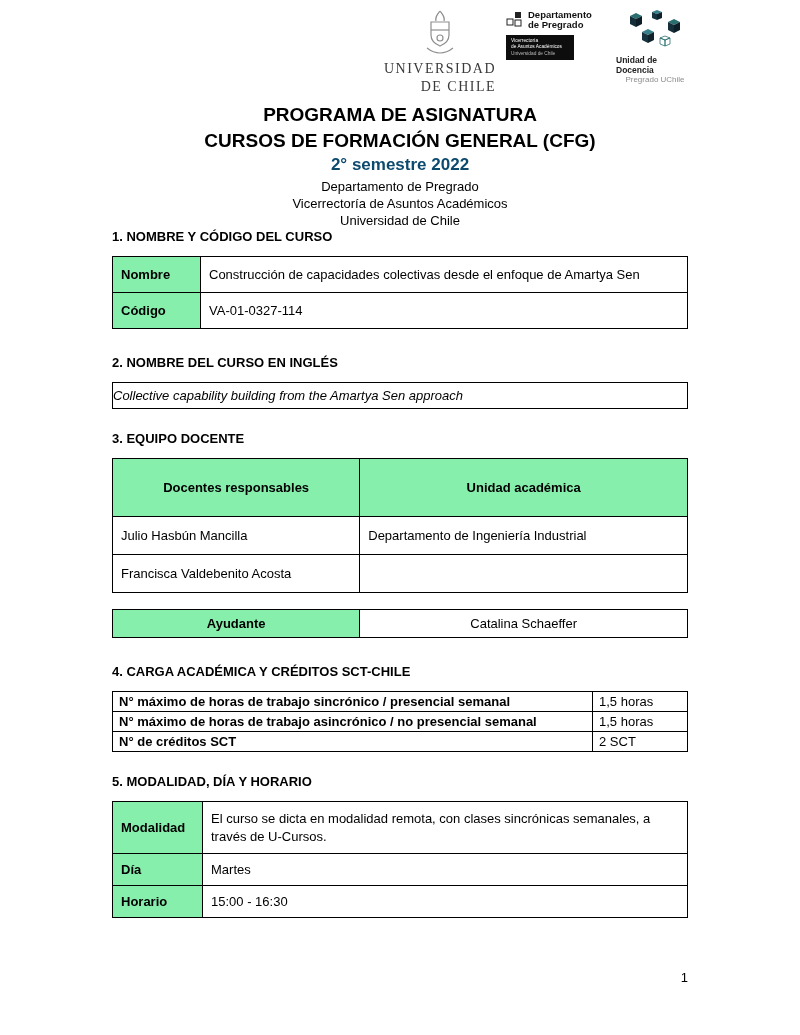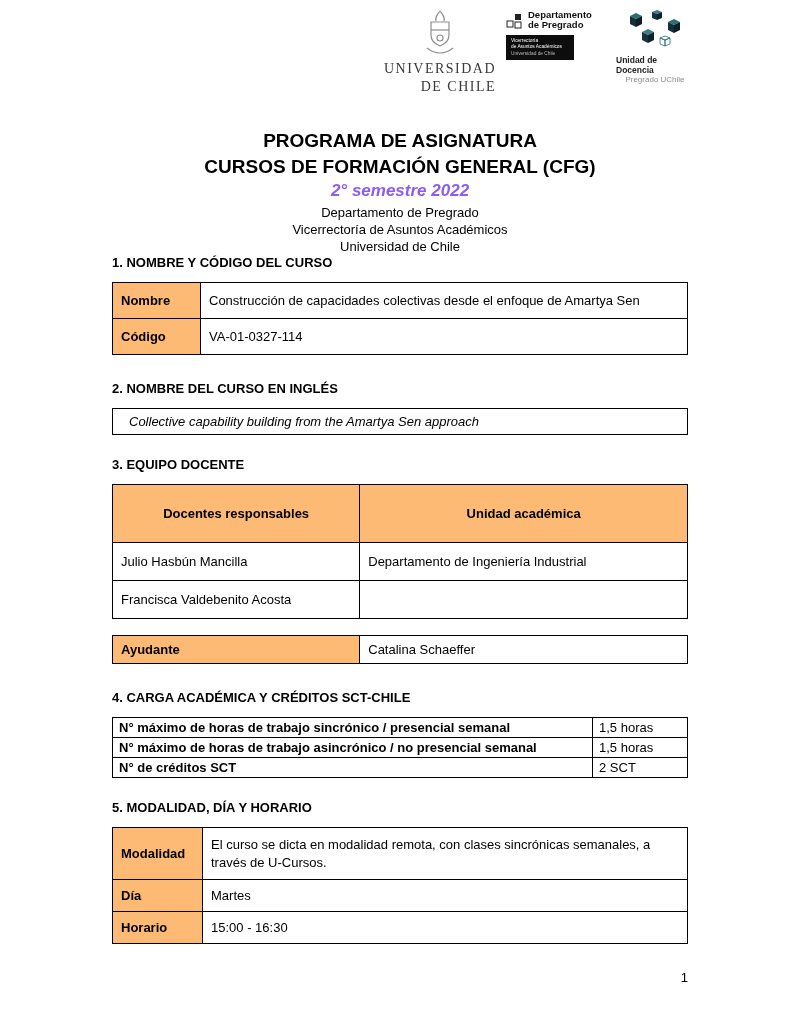--- a/index.html
+++ b/index.html
@@ -16,58 +16,58 @@
   
   .logo-row {
     display: flex; justify-content: flex-end; align-items: flex-start;
     gap: 26px; padding: 10px 106px 0 0; height: 88px;
   }
   .logo { display: flex; flex-direction: column; align-items: center; }
   .uchile { width: 80px; }
   .crest-text { font-family: "Liberation Serif", serif; font-size: 14px;
     letter-spacing: 1.5px; color: #3a3a3a; text-align: right; line-height: 1.25; margin-top: 2px; }
   .pregrado { width: 84px; align-items: flex-start; }
-  .preg-top { display: flex; gap: 4px; align-items: flex-end; }
+  .preg-top { display: flex; gap: 4px; align-items: center; }
   .preg-title { font-size: 9.5px; font-weight: bold; color: #111; line-height: 1.1; }
   .vaa-badge { background: #0d0d0d; color: #fff; font-size: 4.8px; line-height: 1.35;
     padding: 3px 5px; margin-top: 4px; width: 68px; }
   .vaa-badge .badge-sub { color: #bbb; }
   .docencia { width: 78px; }
   .doc-text1 { font-size: 8.5px; font-weight: bold; color: #222; margin-top: 3px; }
   .doc-text2 { font-size: 8px; color: #8d8d8d; }
 
   
-  .title-block { text-align: center; margin-top: 40px; }
+  .title-block { text-align: center; margin-top: 14px; }
   .title-main { font-size: 19px; font-weight: bold; line-height: 1.35; }
   .semester { font-size: 17px; font-weight: bold; margin-top: 2px; }
   .subs { font-size: 13px; line-height: 1.28; margin-top: 4px; }
 
   
   .content { margin: 0 112px; }
   .section-heading { font-size: 13px; font-weight: bold; margin: 0 0 12px 0; }
   .mt-1 { }
   .mt-2 { margin-top: 26px; }
   .mt-3 { margin-top: 22px; }
 
   table { width: 100%; border-collapse: collapse; table-layout: fixed; }
   td, th { border: 1px solid #000; font-size: 13px; vertical-align: middle; word-wrap: break-word; }
-  .gray { background: #fdba74; }
+  .gray { background: #86efac; }
   .bold { font-weight: bold; }
 
   .t1 td { padding: 10px 8px; }
   .t1 .lbl { width: 88px; }
 
-  .t2 td { padding: 5px 16px; font-style: italic; }
+  .t2 td { padding: 5px 0; font-style: italic; }
 
   .t3 th { padding: 21px 6px; text-align: center; font-size: 13px; }
   .t3 td { padding: 11px 8px; }
   .t3 .c1 { width: 43%; }
 
   .t-ayu { margin-top: 16px; }
-  .t-ayu td { padding: 6px 8px; }
+  .t-ayu td { padding: 6px 8px; text-align: center; }
   .t-ayu .lbl { width: 43%; }
 
   .t4 td { padding: 2px 6px; }
   .t4 .lbl { width: 480px; }
 
   .t5 td { padding: 8px 8px; }
   .t5 .lbl { width: 90px; }
   .t5 .modalidad-val { line-height: 1.35; }
 
   .page-number { position: absolute; right: 112px; bottom: 50px; font-size: 13px; }
@@ -133,21 +133,21 @@
       </g>
     </svg>
     <div class="doc-text1">Unidad de Docencia</div>
     <div class="doc-text2">Pregrado UChile</div>
   </div>
 </div>
 
 <div class="title-block">
   <div class="title-main">PROGRAMA DE ASIGNATURA</div>
   <div class="title-main">CURSOS DE FORMACIÓN GENERAL (CFG)</div>
-  <div class="semester" style="color: #8b5cf6; font-style: italic;">2° semestre 2022</div>
+  <div class="semester" style="color: #0c4a6e;">2° semestre 2022</div>
   <div class="subs">
     <div>Departamento de Pregrado</div>
     <div>Vicerrectoría de Asuntos Académicos</div>
     <div>Universidad de Chile</div>
   </div>
 </div>
 
 <div class="content">
 
   <div class="section-heading mt-1">1. NOMBRE Y CÓDIGO DEL CURSO</div>

